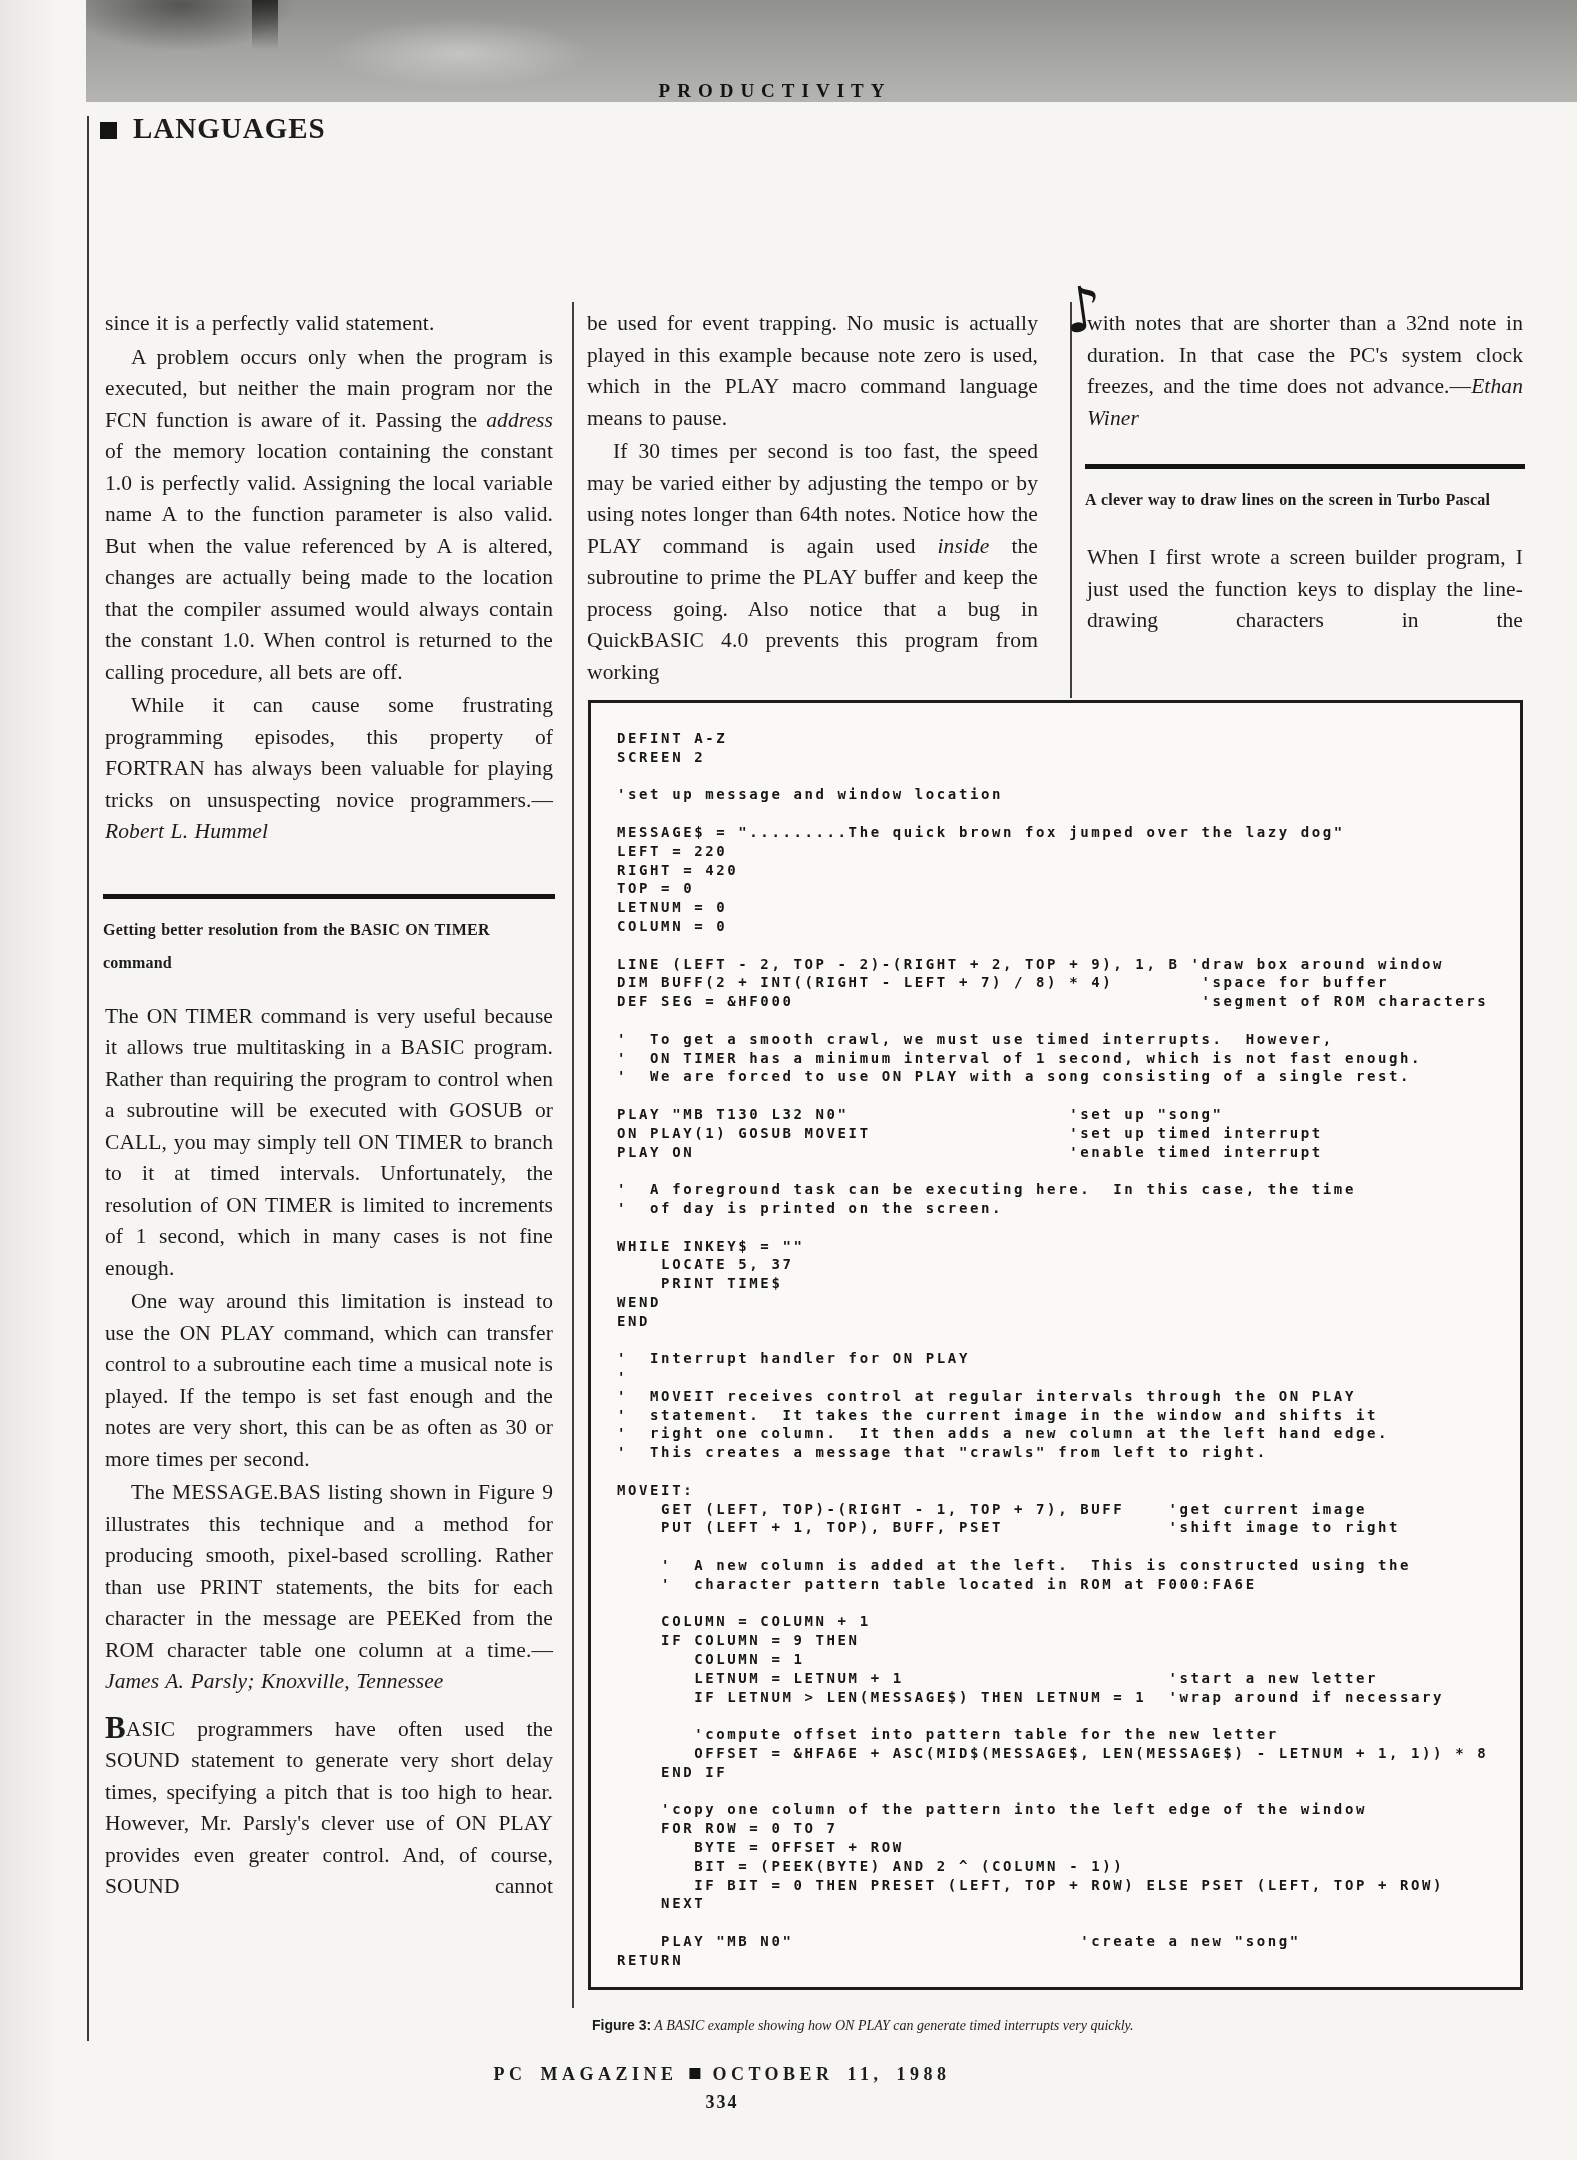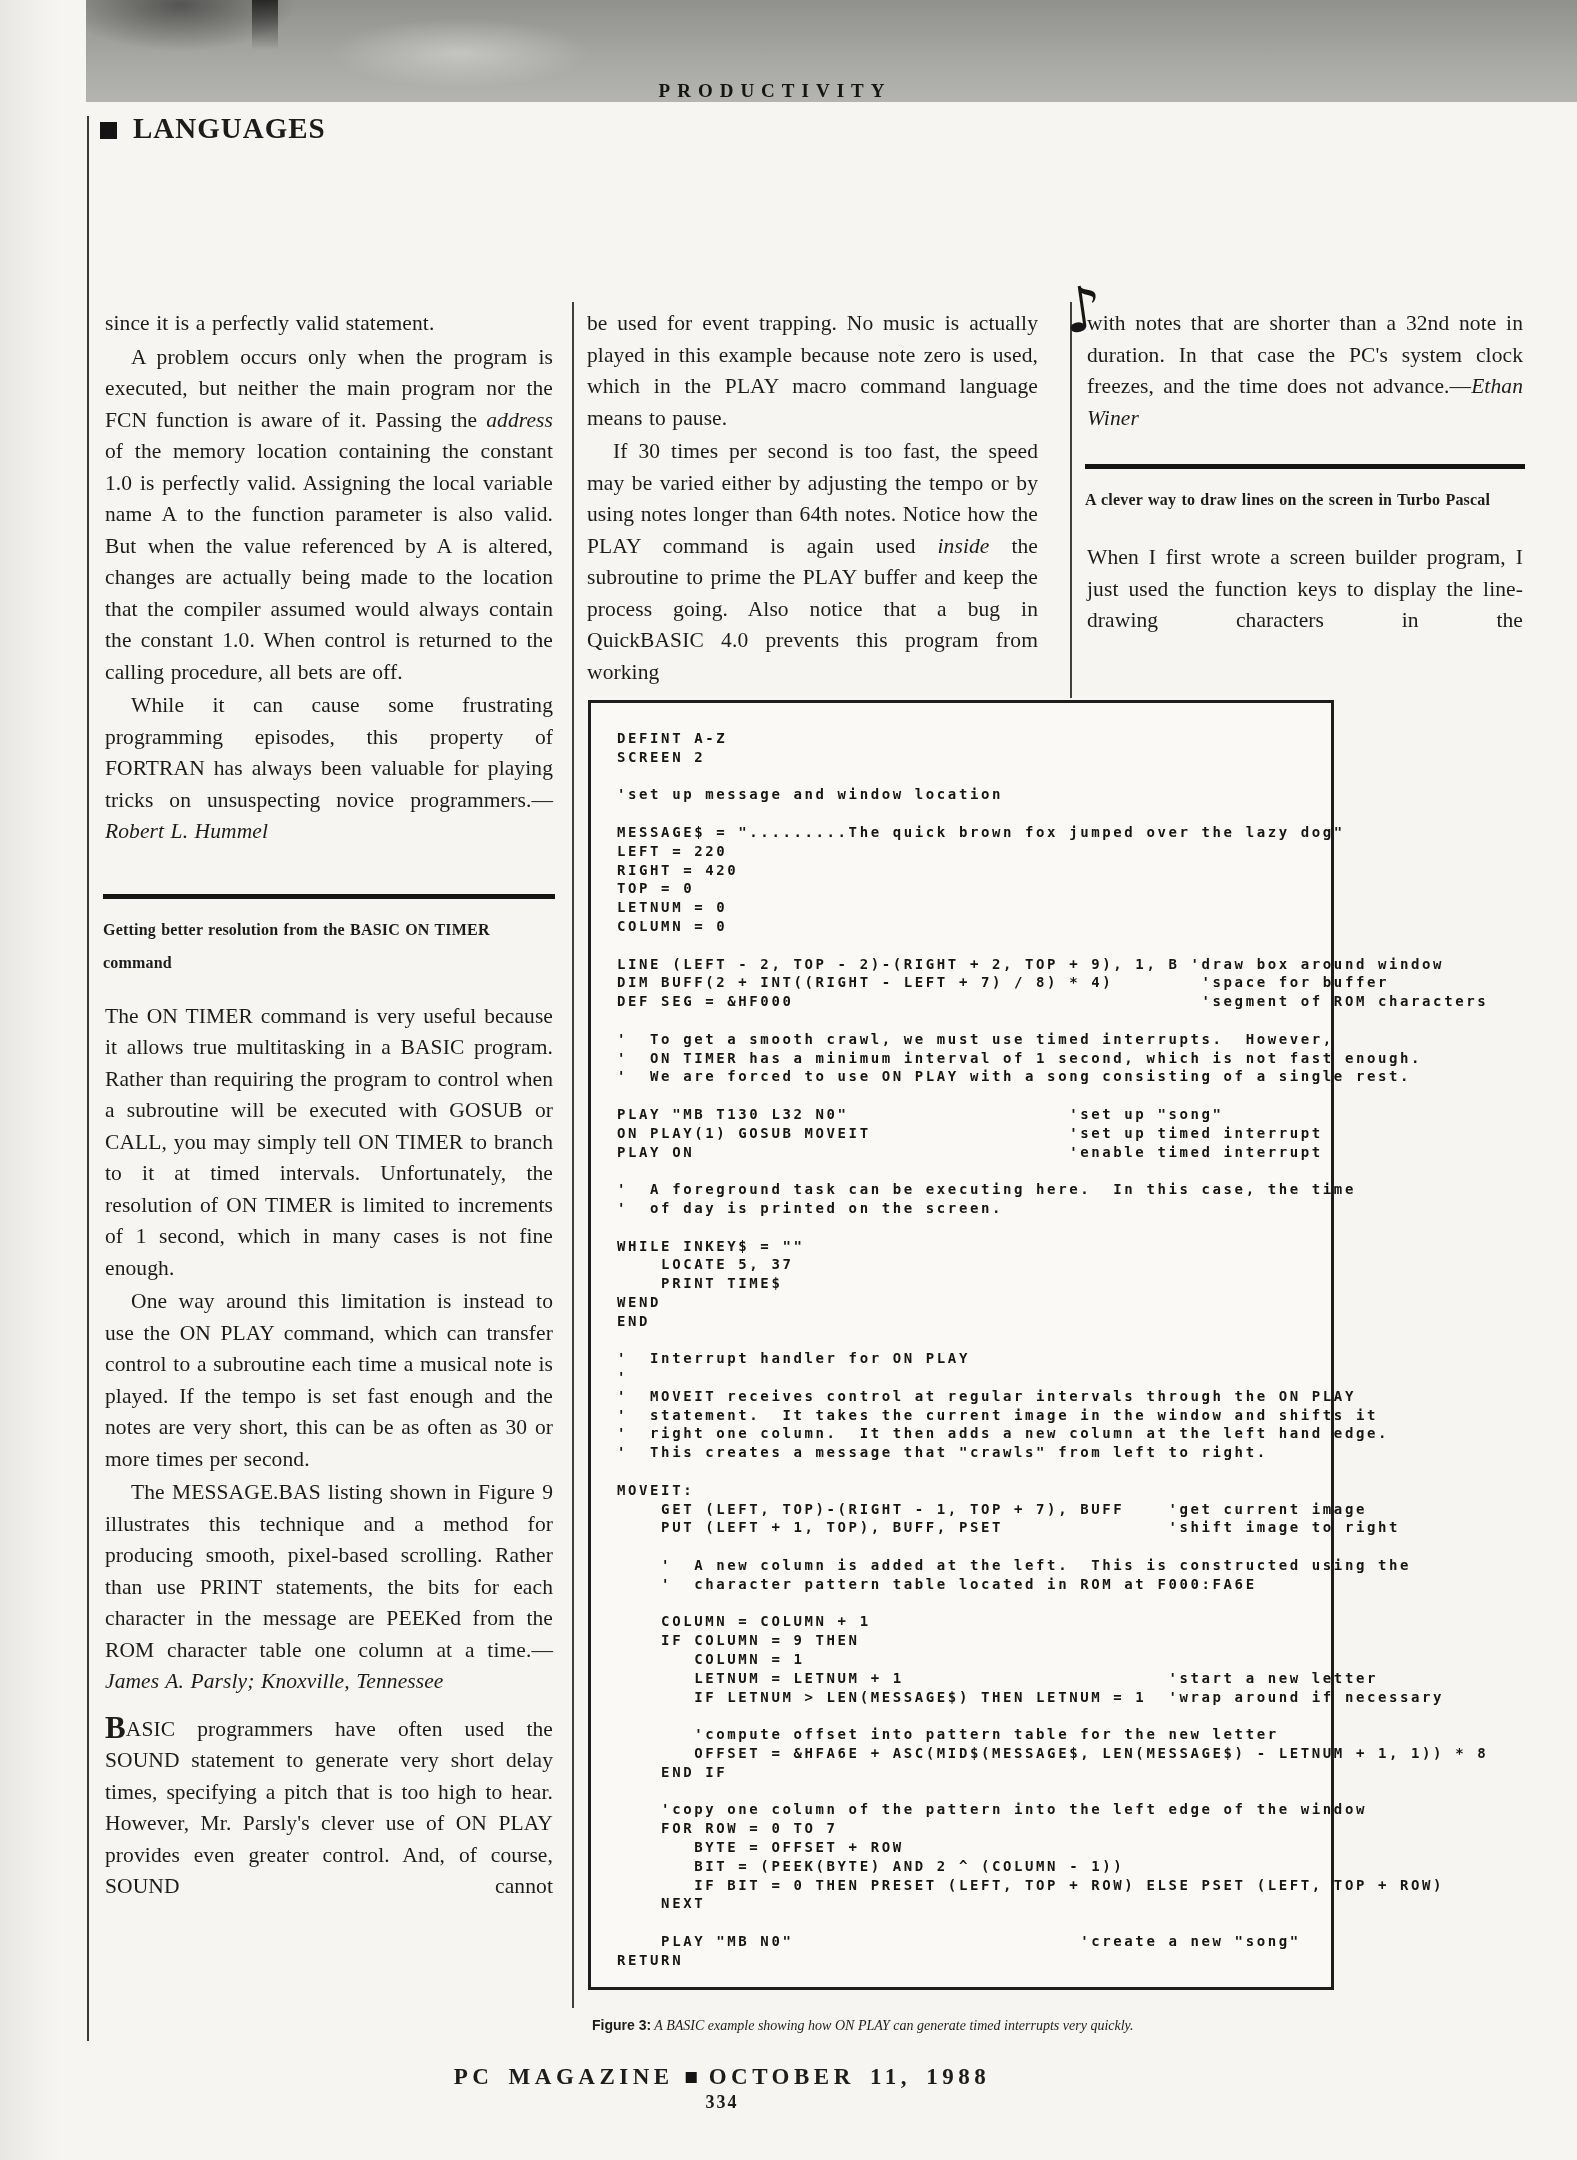--- a/index.html
+++ b/index.html
@@ -43,32 +43,32 @@
   .dropcap{font-size:31px;font-weight:bold;line-height:0;vertical-align:-2px;}
   .sect-rule{height:5px;background:#141414;border:none;margin:46px 0 14px 0;}
   .col-heading{font-size:16px;font-weight:bold;line-height:33px;text-align:left;
     margin:0 0 22px 0;letter-spacing:0.2px;}
   .col3 .sect-rule{margin-top:30px;}
   .col3 .col-heading{margin-bottom:26px;}
   .note-glyph{position:absolute;left:-22px;top:-14px;font-size:62px;font-weight:bold;
     font-family:"DejaVu Sans", sans-serif;transform:rotate(-8deg);color:#161616;}
   .col3-wrap{position:relative;}
   
-  .code-box{position:absolute;left:588px;top:700px;width:746px;height:1290px;
+  .code-box{position:absolute;left:588px;top:700px;width:935px;height:1290px;
     border:3px solid #1d1d1d;background:#faf9f5;box-sizing:border-box;}
   .code-box pre{margin:0;padding:26px 6px 0 26px;
     font-family:"DejaVu Sans Mono", monospace;font-size:14px;font-weight:bold;
     letter-spacing:2.6px;line-height:18.8px;color:#161616;white-space:pre;}
   
   .caption{position:absolute;left:592px;top:2012px;width:932px;font-size:14px;line-height:27px;}
   .caption-label{font-family:"Liberation Sans", sans-serif;font-weight:bold;font-style:normal;}
   .caption-text{font-style:italic;}
   
   .footer-line{position:absolute;left:722px;top:2064px;transform:translateX(-50%);
-    white-space:nowrap;font-weight:bold;font-size:23px;letter-spacing:4.5px;word-spacing:5px;}
+    white-space:nowrap;font-weight:bold;font-size:18px;letter-spacing:4.5px;word-spacing:5px;}
   .footer-square{display:inline-block;width:11px;height:11px;background:#141414;
     margin:0 12px;vertical-align:1px;}
   .page-num{position:absolute;left:722px;top:2092px;transform:translateX(-50%);
     font-size:18px;font-weight:bold;letter-spacing:2px;}
 </style>
 </head>
 <body>
 
 <div class="edge-shade"></div>
 

